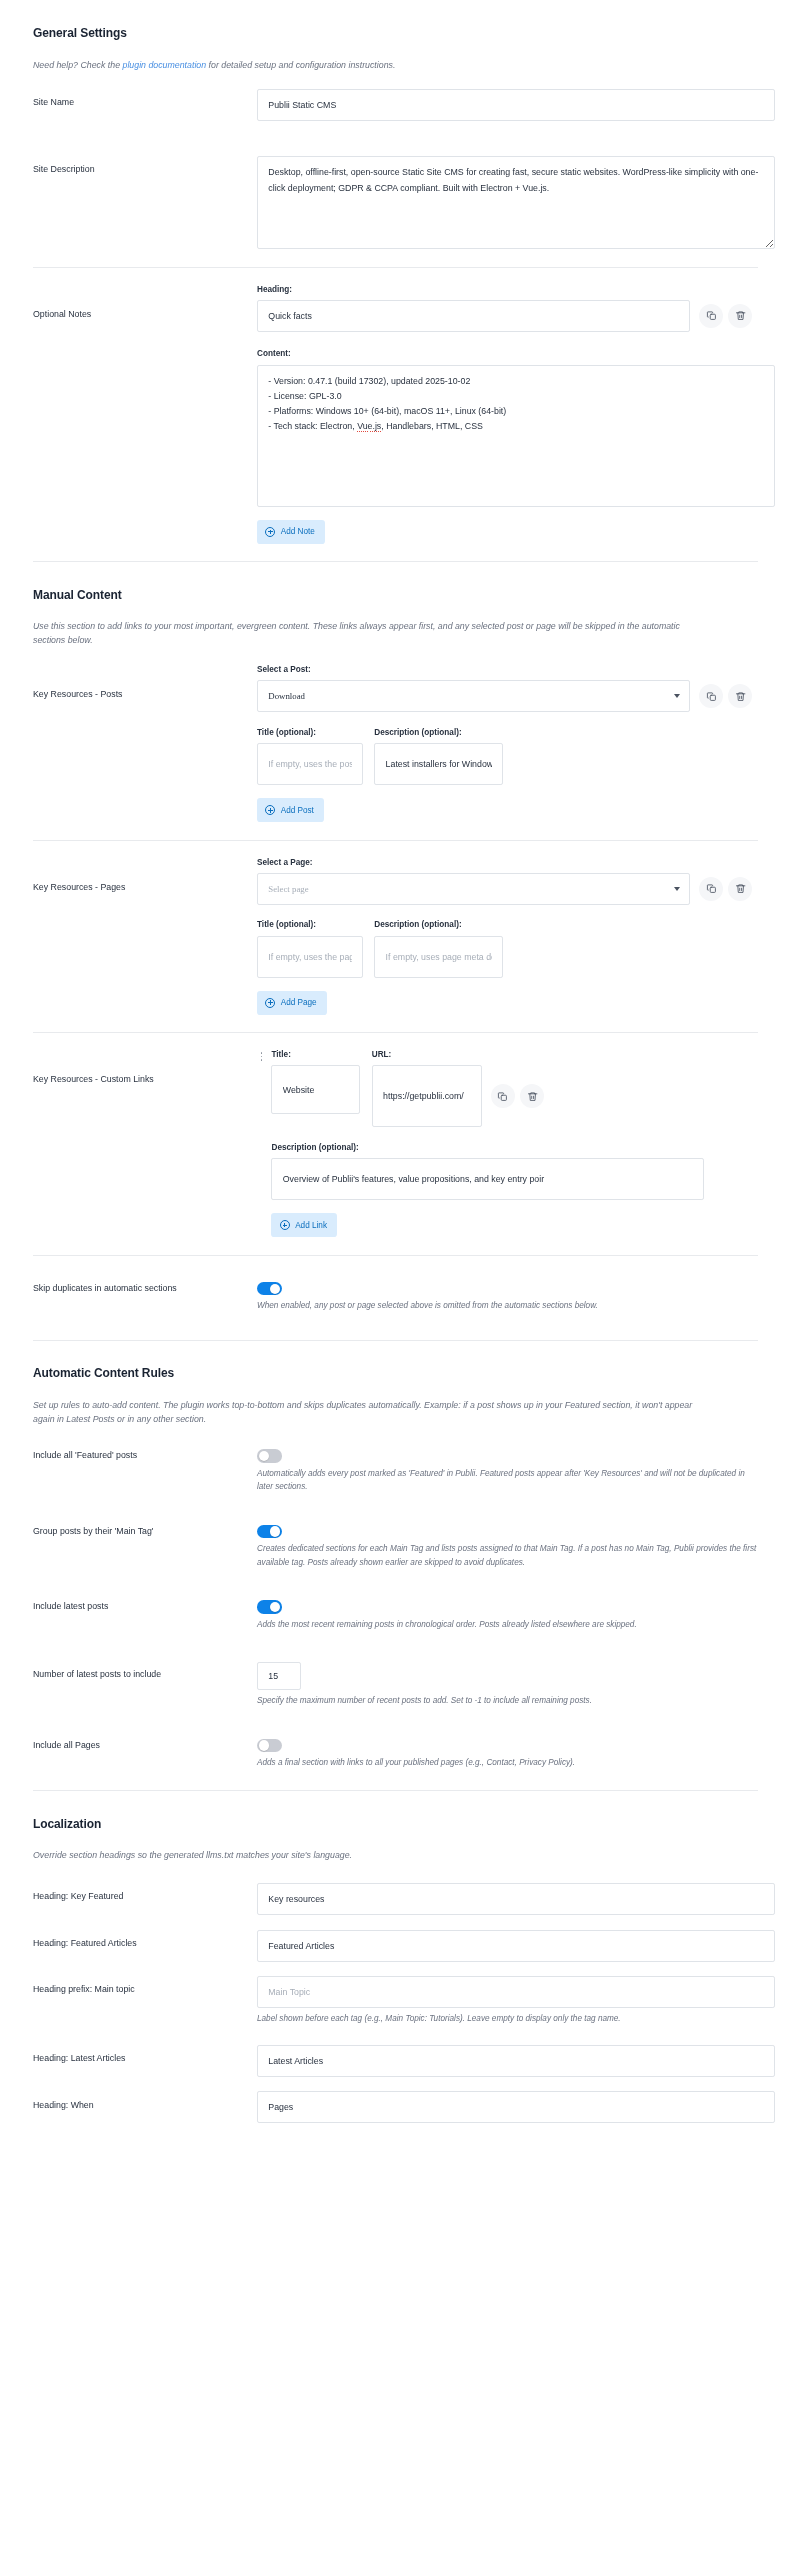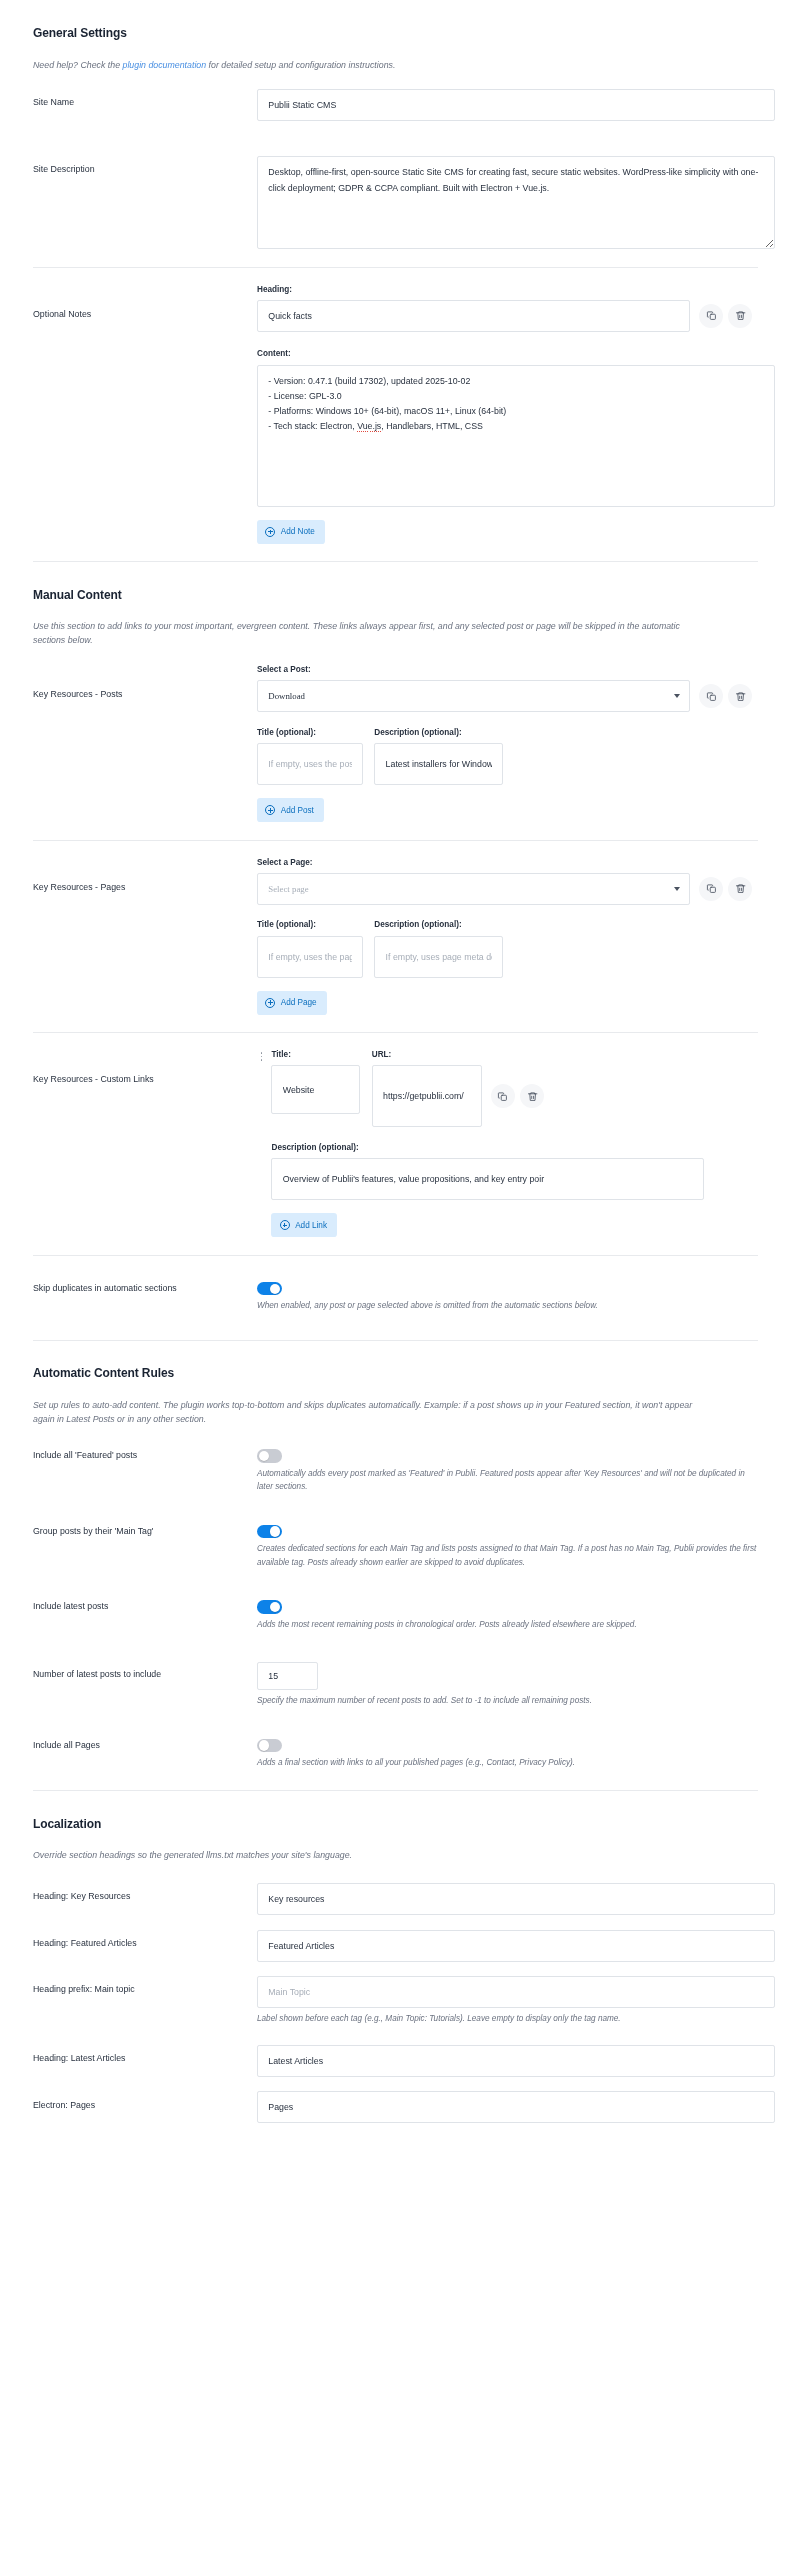--- a/index.html
+++ b/index.html
@@ -189,21 +189,21 @@
   }
   .toggle.on { background:#0d82e8; }
   .toggle .knob {
     position:absolute;top:1.5px;left:1.5px;
     width:10.3px;height:10.3px;border-radius:50%;
     background:#fff;
     box-shadow:0 0.5px 1px rgba(0,0,0,.22);
   }
   .toggle.on .knob { left:13px; }
 
-  .num-inp { width:61px; height:28px; }
+  .num-inp { width:44px; height:28px; }
 
   .sp { position:relative; }
   .sp::after{
     content:"";position:absolute;left:0;right:0;bottom:-1px;height:1.5px;
     background-image:repeating-linear-gradient(to right,#e04a3f 0 1px,transparent 1px 2.1px);
   }
   .mono-note { white-space:pre-wrap; }
 </style>
 </head>
 <body>
@@ -504,21 +504,21 @@
     </div>
   </div>
 
   <div class="divider"></div>
 
   <div class="section">
     <div class="sec-title">Localization</div>
     <div class="sec-desc">Override section headings so the generated llms.txt matches your site's language.</div>
 
     <div class="row" style="padding:20.6px 0 7.2px">
-      <div class="row-label">Heading: Key Resources</div>
+      <div class="row-label">Heading: Key Featured</div>
       <div class="row-ctrl">
         <input class="inp" type="text" value="Key resources" style="">
       </div>
     </div>
 
     <div class="row" style="padding:7.2px 0">
       <div class="row-label">Heading: Featured Articles</div>
       <div class="row-ctrl">
         <input class="inp" type="text" value="Featured Articles" style="">
       </div>
@@ -533,21 +533,21 @@
     </div>
 
     <div class="row" style="padding:12.4px 0 7.2px">
       <div class="row-label">Heading: Latest Articles</div>
       <div class="row-ctrl">
         <input class="inp" type="text" value="Latest Articles" style="">
       </div>
     </div>
 
     <div class="row" style="padding:7.2px 0 0">
-      <div class="row-label">Electron: Pages</div>
+      <div class="row-label">Heading: When</div>
       <div class="row-ctrl">
         <input class="inp" type="text" value="Pages" style="">
       </div>
     </div>
   </div>
 
 </div>
 
 
 </body></html>

